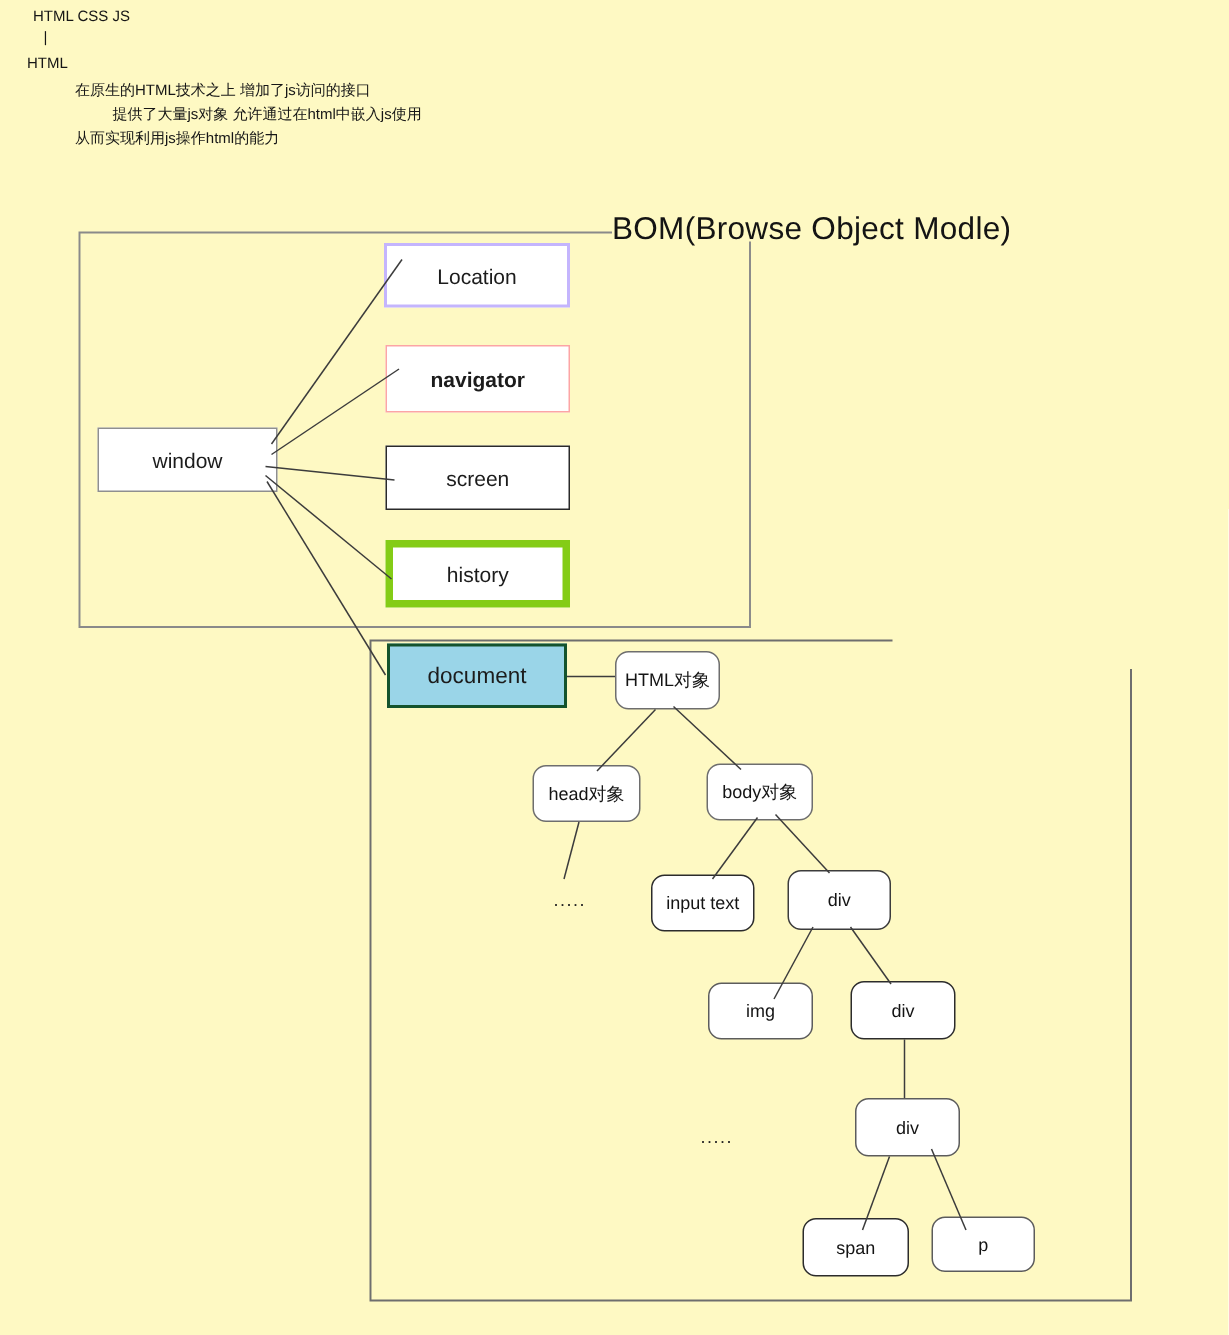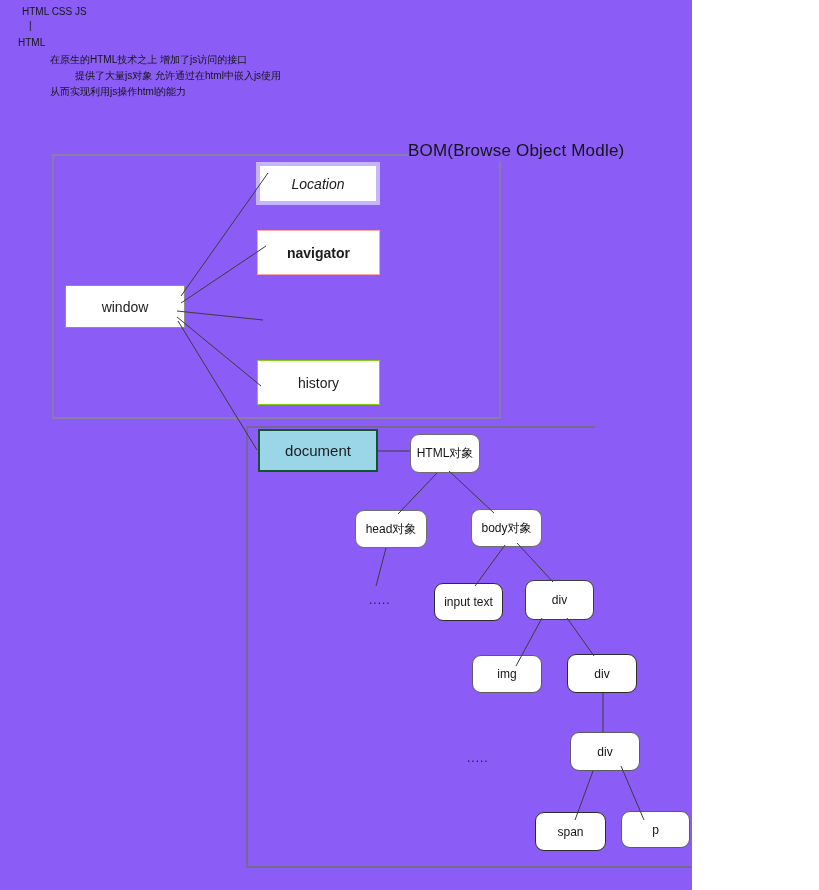--- a/index.html
+++ b/index.html
@@ -1,26 +1,26 @@
 <!DOCTYPE html>
 <html><head>
 <meta charset="utf-8">
 <style>
   html,body{margin:0;padding:0;background:#ffffff;}
   .canvas{
     position:relative;
-    width:692px;height:890px;
-    background:#8b5cf6;
+    width:819px;height:890px;
+    background:#fef9c3;
     font-family:"Liberation Sans","DejaVu Sans",sans-serif;
     color:#1c1c1c;
     overflow:hidden;
   }
   .txt{position:absolute;white-space:nowrap;}
   .hdr{font-size:10px;color:#161616;}
-  .seclabel{position:absolute;font-size:17px;color:#141414;white-space:nowrap;letter-spacing:.2px;}
+  .seclabel{position:absolute;font-size:21px;color:#141414;white-space:nowrap;letter-spacing:.2px;}
   .sq{
     position:absolute;background:#ffffff;
     display:flex;align-items:center;justify-content:center;
     font-size:14px;color:#1c1c1c;box-sizing:border-box;
   }
   .rb{
     position:absolute;background:#ffffff;
     border:1px solid #4f4f4f;border-radius:9px;
     display:flex;align-items:center;justify-content:center;
     font-size:12px;color:#141414;box-sizing:border-box;text-align:right;
@@ -39,23 +39,24 @@
   <div class="txt hdr" style="left:22px;top:6px;">HTML CSS JS</div>
   <div class="txt hdr" style="left:29px;top:20px;">|</div>
   <div class="txt hdr" style="left:18px;top:37px;">HTML</div>
   <div class="txt hdr" style="left:50px;top:53px;">在原生的HTML技术之上 增加了js访问的接口</div>
   <div class="txt hdr" style="left:50px;top:69px;margin-left:25px;">提供了大量js对象 允许通过在html中嵌入js使用</div>
   <div class="txt hdr" style="left:50px;top:85px;">从而实现利用js操作html的能力</div>
 
   <div class="seclabel" style="left:408px;top:141px;">BOM(Browse Object Modle)</div>
 
   <div class="sq" style="left:65px;top:285px;width:120px;height:43px;border:1px solid #8f8f8f;">window</div>
-  <div class="sq" style="left:256px;top:162px;width:124px;height:43px;border:4px solid #c4b5fd;font-style:italic;">Location</div>
+  <div class="sq" style="left:256px;top:162px;width:124px;height:43px;border:2px solid #c4b5fd;">Location</div>
   <div class="sq" style="left:257px;top:230px;width:123px;height:45px;border:1px solid #fca5a5;font-weight:bold;">navigator</div>
-  <div class="sq" style="left:257px;top:360px;width:123px;height:45px;border:1px solid #84cc16;">history</div>
+  <div class="sq" style="left:257px;top:297px;width:123px;height:43px;border:1px solid #2a2a2a;">screen</div>
+  <div class="sq" style="left:257px;top:360px;width:123px;height:45px;border:5px solid #84cc16;">history</div>
 
   <div class="sq" style="left:258px;top:429px;width:120px;height:43px;font-size:15px;background:#9ad5e8;border:2px solid #14532d;">document</div>
 
   <div class="rb" style="left:410px;top:434px;width:70px;height:39px;border-color:#6e6e6e;">HTML对象</div>
   <div class="rb" style="left:355px;top:510px;width:72px;height:38px;border-color:#6e6e6e;">head对象</div>
   <div class="rb" style="left:471px;top:509px;width:71px;height:38px;border-color:#6e6e6e;">body对象</div>
   <div class="rb" style="left:434px;top:583px;width:69px;height:38px;border-color:#2c2c2c;">input text</div>
   <div class="rb" style="left:525px;top:580px;width:69px;height:40px;border-color:#3c3c3c;">div</div>
   <div class="rb" style="left:472px;top:655px;width:70px;height:38px;border-color:#5c5c5c;">img</div>
   <div class="rb" style="left:567px;top:654px;width:70px;height:39px;border-color:#2c2c2c;">div</div>

